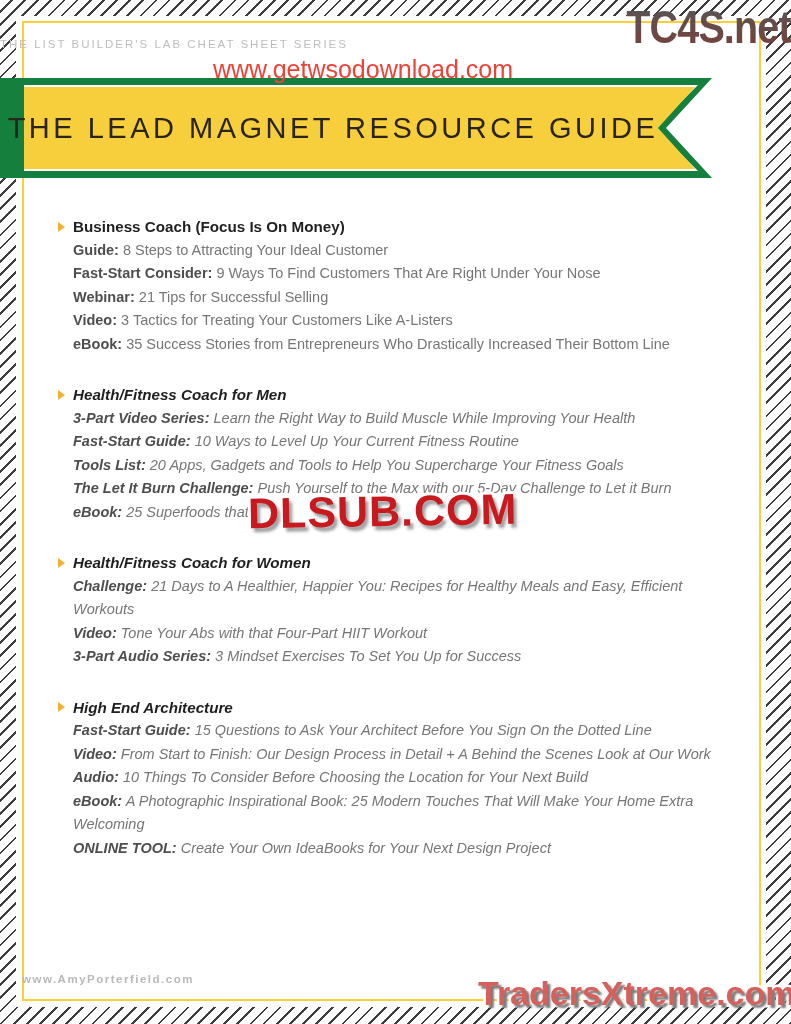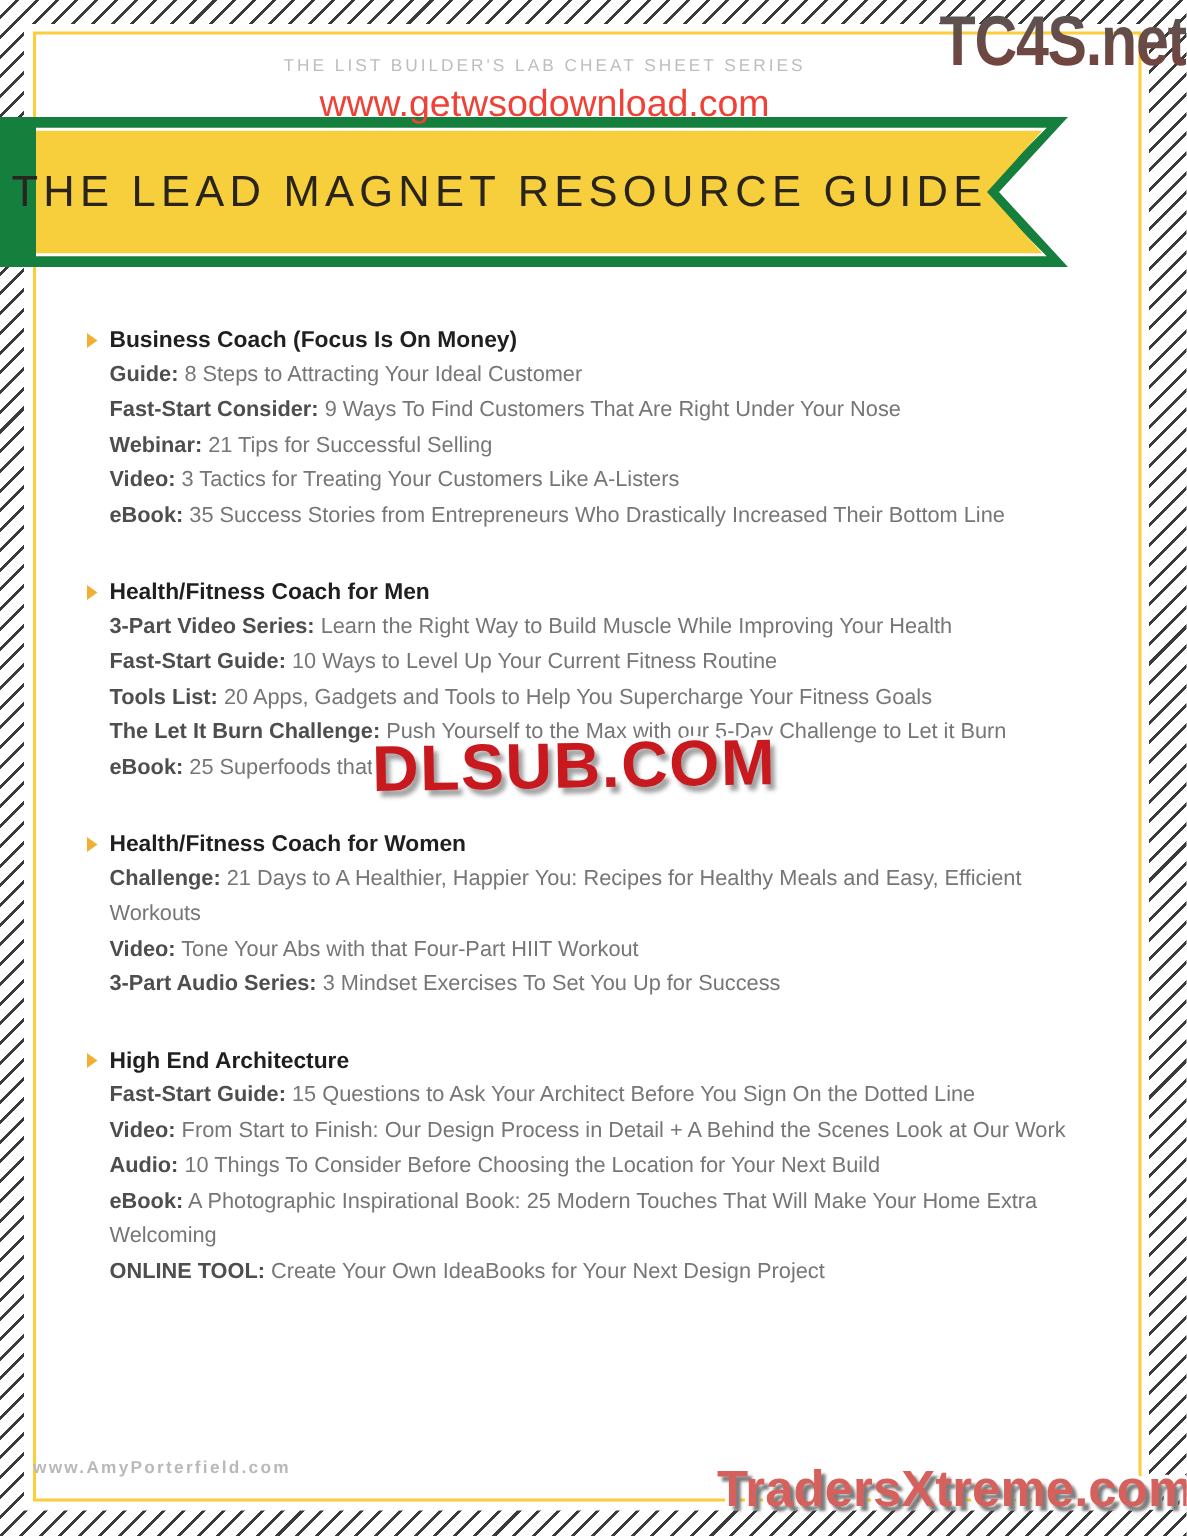--- a/index.html
+++ b/index.html
@@ -4,42 +4,42 @@
 <style>
   html,body{margin:0;padding:0;}
   body{
     width:791px;height:1024px;position:relative;overflow:hidden;
     font-family:"Liberation Sans", sans-serif;
     background:repeating-linear-gradient(135deg,#ffffff 0 7.4px,#3b3b3b 7.4px 9.3px);
   }
   .white-area{position:absolute;left:16px;top:16px;right:25px;bottom:17px;background:#ffffff;z-index:1;}
   .frame{position:absolute;left:22px;top:21px;right:30px;bottom:23px;border:2px solid #FBCE3A;z-index:2;}
 
-  .series{position:absolute;top:38px;left:0;width:726px;text-align:center;
+  .series{position:absolute;top:38px;left:0;width:726px;text-align:left;
     font-size:11.5px;color:#bdbdbd;letter-spacing:2px;z-index:3;}
   .getwso{position:absolute;top:55px;left:0;width:726px;text-align:center;
     font-size:25px;color:#EF4136;z-index:6;}
 
   .tc4s{position:absolute;top:3px;right:0;z-index:10;line-height:1;
     font-size:47px;font-weight:800;letter-spacing:-1px;
     transform:scaleX(.84);transform-origin:100% 0;
     background:linear-gradient(180deg,#5a5352 15%,#73443e 85%);
     -webkit-background-clip:text;background-clip:text;color:transparent;}
 
   .banner{position:absolute;left:0;top:78px;width:712px;height:100px;background:#15803d;z-index:5;
     clip-path:polygon(0 0,100% 0,calc(100% - 46px) 50%,100% 100%,0 100%);}
   .banner-white{position:absolute;inset:0;background:#ffffff;
     clip-path:polygon(24px 7px,calc(100% - 14px) 7px,calc(100% - 57px) 50%,calc(100% - 14px) calc(100% - 7px),24px calc(100% - 7px));}
   .banner-inner{position:absolute;inset:0;background:#F7CE3B;
     clip-path:polygon(24px 9px,calc(100% - 17px) 9px,calc(100% - 54px) 50%,calc(100% - 17px) calc(100% - 9px),24px calc(100% - 9px));}
   .title{position:absolute;inset:0;display:flex;align-items:center;justify-content:center;
     margin:0;padding-right:46px;font-size:29px;font-weight:500;letter-spacing:3.5px;color:#29241d;}
 
   .content{position:absolute;left:58px;top:215px;width:678px;z-index:4;}
-  .section + .section{margin-top:27px;}
+  .section + .section{margin-top:27px;font-style:italic;}
   .sec-head{font-size:15.2px;font-weight:bold;color:#1f1f1f;margin:0;line-height:23.5px;
     position:relative;padding-left:15px;}
   .bullet{position:absolute;left:0;top:6.5px;width:0;height:0;
     border-left:7px solid #F2B033;border-top:5px solid transparent;border-bottom:5px solid transparent;}
   .item{margin:0;padding-left:15px;font-size:14.5px;line-height:23.5px;color:#767676;}
   .item b{color:#4e4e4e;}
 
   .dlsub{position:absolute;left:248px;top:487px;z-index:10;
     font-size:43px;font-weight:bold;letter-spacing:1px;color:#C8191E;
     -webkit-text-stroke:6px #ffffff;paint-order:stroke fill;

